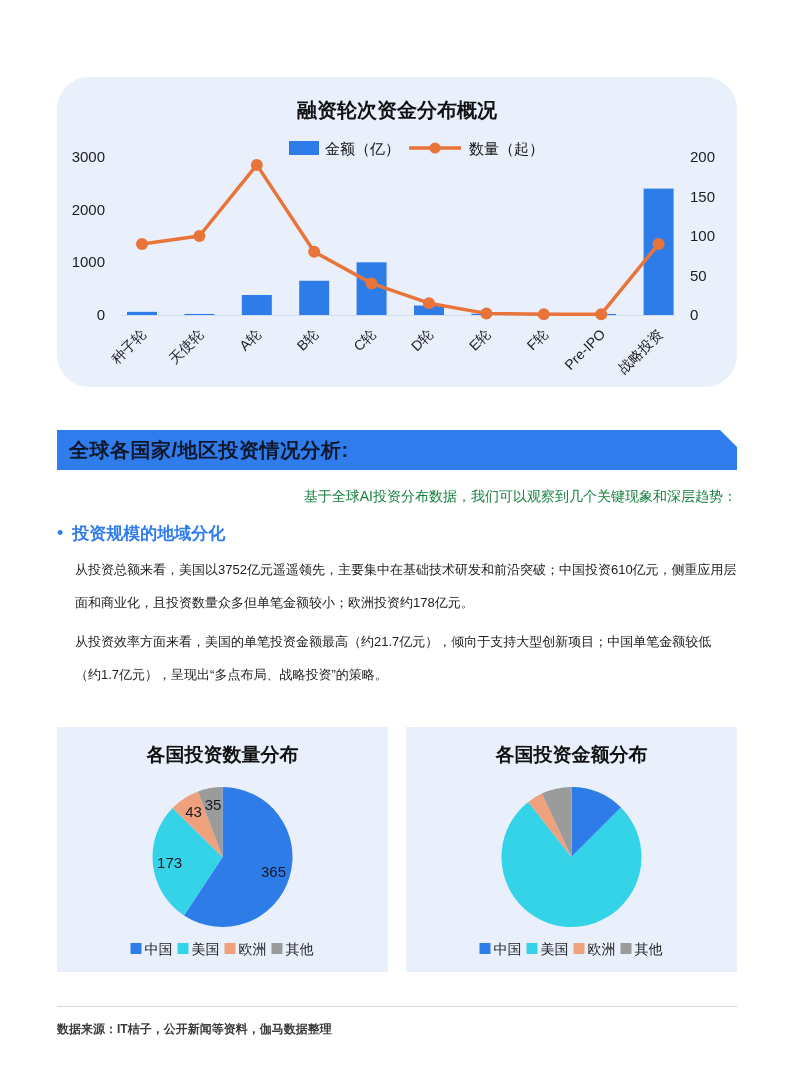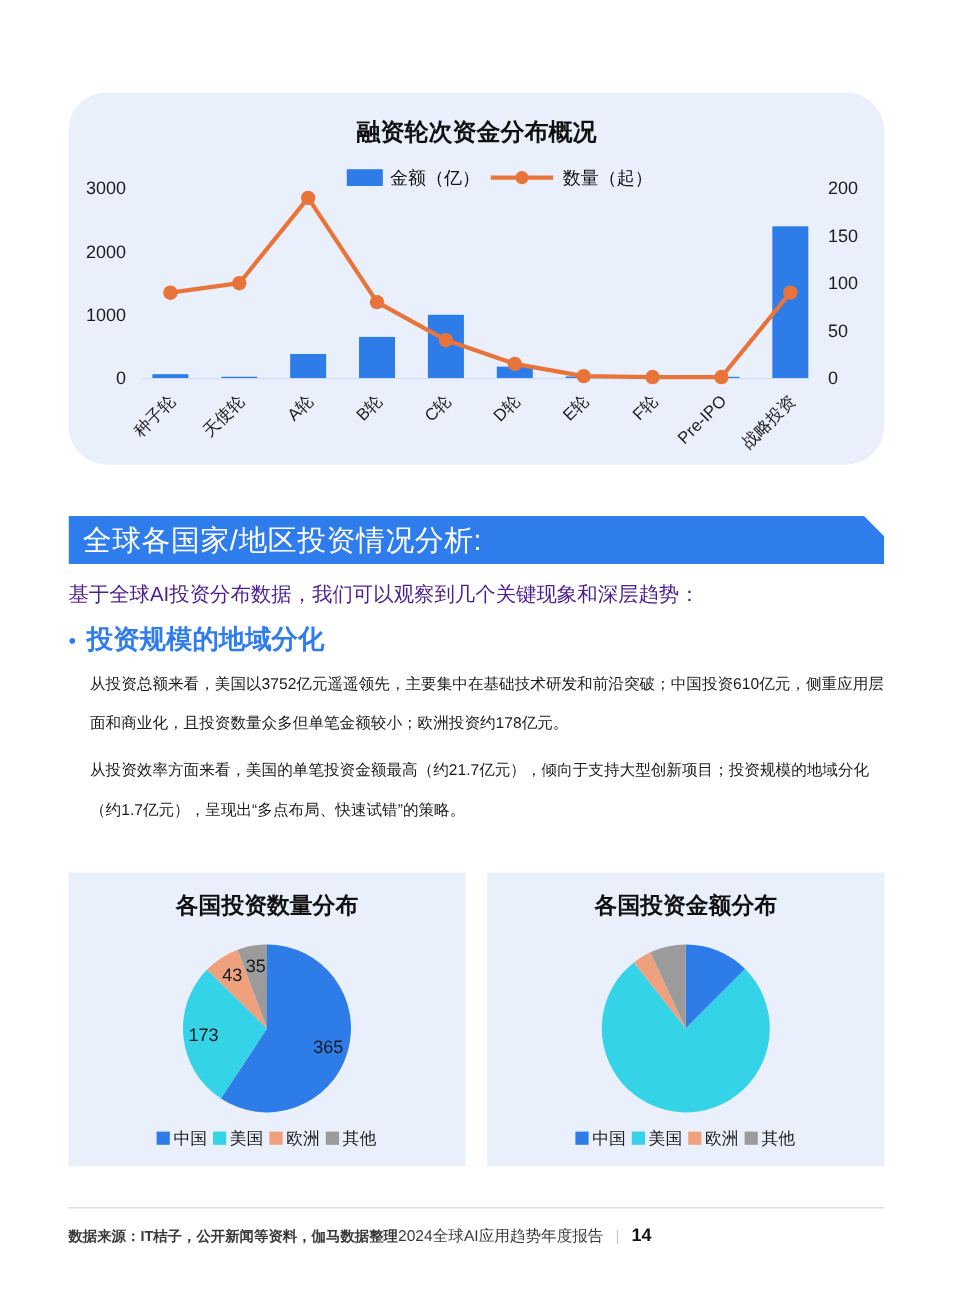--- a/index.html
+++ b/index.html
@@ -8,25 +8,25 @@
     font-family:"Liberation Sans",sans-serif;color:#1c1c1c;position:relative;
   }
   .panel{background:#e9f0fc;}
   .chart-panel{margin:77px 57px 0;width:680px;height:310px;border-radius:32px;}
   .chart-panel svg{display:block;width:680px;height:310px;}
   .banner{
     margin:43px 57px 0;width:680px;height:40px;box-sizing:border-box;
     background:#2f7ced;display:flex;align-items:center;padding-left:12px;
     clip-path:polygon(0 0, calc(100% - 17px) 0, 100% 17px, 100% 100%, 0 100%);
   }
-  .banner span{color:#ffffff;font-size:24px;font-weight:normal;letter-spacing:0.5px;}
-  .intro{margin:16px 57px 0;font-size:17px;line-height:20px;color:#4c1d95;}
+  .banner span{color:#0f172a;font-size:20px;font-weight:bold;letter-spacing:0.5px;}
+  .intro{margin:16px 57px 0;font-size:14px;line-height:20px;color:#15803d;text-align:right;}
   .bullet-row{margin:15px 57px 0;display:flex;align-items:baseline;line-height:24px;}
   .bullet-dot{color:#2f7ced;font-size:18px;margin-right:9px;}
-  .bullet-title{color:#2f7ced;font-size:22px;font-weight:bold;}
+  .bullet-title{color:#2f7ced;font-size:17px;font-weight:bold;}
   .body-para{margin:7px 57px 0 75px;width:662px;font-size:13px;line-height:33px;color:#1c1c1c;}
   .body-para + .body-para{margin-top:6px;}
   .pie-row{margin:36px 57px 0;display:flex;gap:18px;border-radius:24px;}
   .pie-panel{width:331px;height:245px;}
   .pie-panel svg{display:block;width:331px;height:245px;}
   .divider{margin:34px 57px 0;border:none;border-top:1px solid #d6d6d6;height:0;width:680px;}
   .footer{margin:14px 57px 0;width:680px;display:flex;align-items:baseline;}
   .footer-source{font-size:12px;font-weight:bold;color:#3a3a3a;}
   .footer-right{display:flex;align-items:baseline;gap:10px;font-size:13px;color:#3a3a3a;}
   .footer-sep{color:#c8c8c8;}
@@ -94,21 +94,21 @@
   </div>
 
   <p class="intro">基于全球AI投资分布数据，我们可以观察到几个关键现象和深层趋势：</p>
 
   <div class="bullet-row">
     <span class="bullet-dot">•</span>
     <span class="bullet-title">投资规模的地域分化</span>
   </div>
 
   <p class="body-para">从投资总额来看，美国以3752亿元遥遥领先，主要集中在基础技术研发和前沿突破；中国投资610亿元，侧重应用层面和商业化，且投资数量众多但单笔金额较小；欧洲投资约178亿元。</p>
-  <p class="body-para">从投资效率方面来看，美国的单笔投资金额最高（约21.7亿元），倾向于支持大型创新项目；投资规模的地域分化（约1.7亿元），呈现出“多点布局、快速试错”的策略。</p>
+  <p class="body-para">从投资效率方面来看，美国的单笔投资金额最高（约21.7亿元），倾向于支持大型创新项目；中国单笔金额较低（约1.7亿元），呈现出“多点布局、战略投资”的策略。</p>
 
   <div class="pie-row">
     <section class="panel pie-panel">
       <svg class="pie-chart" viewBox="0 0 331 245">
           <text x="165.5" y="34" text-anchor="middle" font-size="19" font-weight="bold" fill="#111">各国投资数量分布</text>
           <path d="M165.5,130 L165.50,60.00 A70,70 0 1 1 127.06,188.50 Z" fill="#2e7ce8"></path>
           <text x="216.5" y="150.2" text-anchor="middle" font-size="15" fill="#15191f">365</text>
           <path d="M165.5,130 L127.06,188.50 A70,70 0 0 1 115.50,81.01 Z" fill="#35d3e8"></path>
           <text x="112.6" y="140.7" text-anchor="middle" font-size="15" fill="#15191f">173</text>
           <path d="M165.5,130 L115.50,81.01 A70,70 0 0 1 141.04,64.41 Z" fill="#efa17e"></path>
@@ -141,20 +141,15 @@
           <rect x="214.5" y="216" width="11" height="11" fill="#9b9b9b"></rect>
           <text x="228.5" y="226.5" font-size="14" fill="#1c1c1c">其他</text>
         </svg>
     </section>
   </div>
 
   <hr class="divider">
 
   <footer class="footer">
     <span class="footer-source">数据来源：IT桔子，公开新闻等资料，伽马数据整理</span>
-    <span class="footer-right">
-      <span>2024全球AI应用趋势年度报告</span>
-      <span class="footer-sep">|</span>
-      <span class="footer-page">14</span>
-    </span>
   </footer>
 
 </div>
 
 </body></html>

